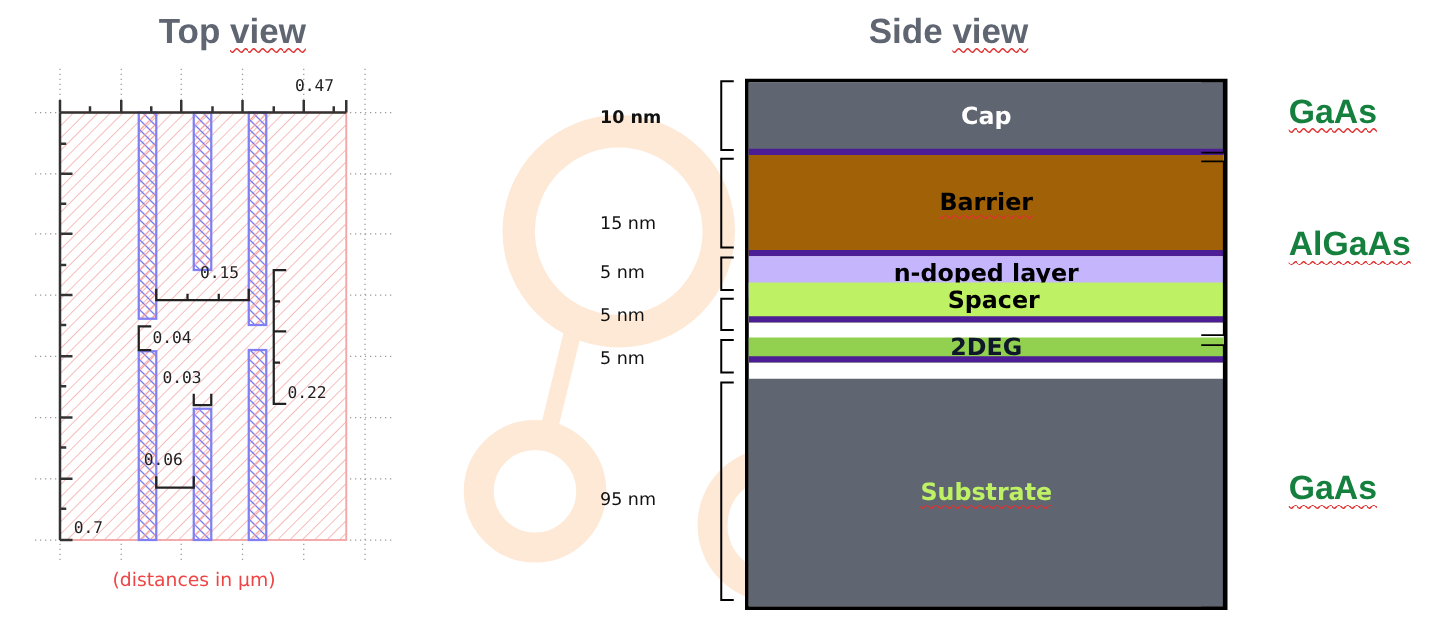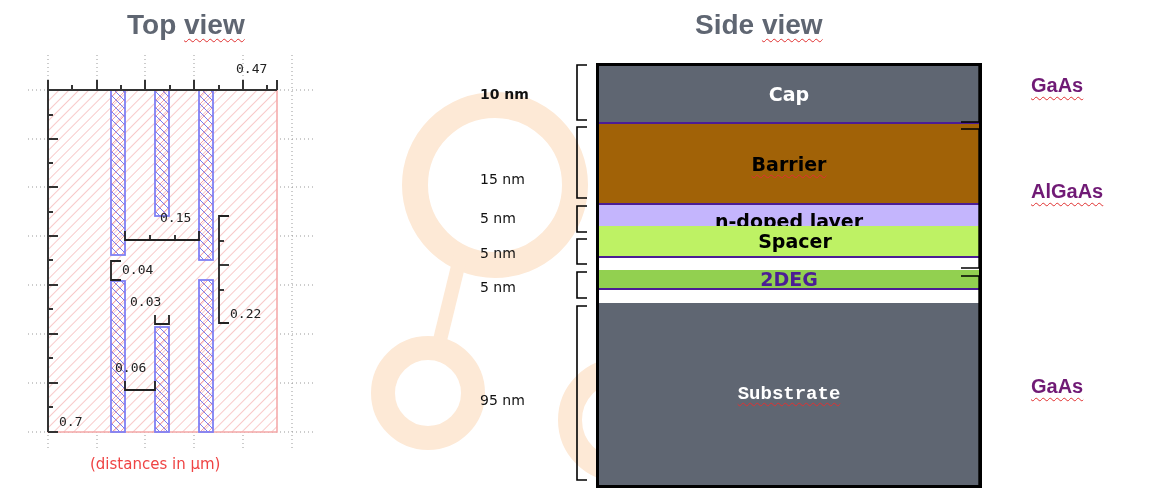--- a/index.html
+++ b/index.html
@@ -2,24 +2,24 @@
 <html><head>
   <meta charset="utf-8">
   <style>
     html, body { margin: 0; padding: 0; background: #ffffff; }
     body { width: 1150px; height: 499px; position: relative; overflow: hidden; font-family: "Liberation Sans", sans-serif; }
     .abs { position: absolute; }
     .view-title { position: absolute; font-family: "Liberation Sans", sans-serif; font-weight: bold; font-size: 28px; color: #5f6672; }
     .view-title .sq { text-decoration: underline wavy #e03030; text-decoration-thickness: 1px; text-underline-offset: 4px; }
     .caption { position: absolute; font-family: "DejaVu Sans", sans-serif; font-size: 15px; color: #ef4444; }
     .thick-label { position: absolute; font-family: "DejaVu Sans", sans-serif; font-size: 14px; color: #111; }
-    .layer { position: absolute; left: 0; width: 100%; box-sizing: border-box; border-bottom: 2px solid #4c1d95; display: flex; align-items: center; justify-content: center; font-family: "DejaVu Sans", sans-serif; font-weight: bold; font-size: 19px; }
+    .layer { position: absolute; left: 0; width: 100%; box-sizing: border-box; border-bottom: 5px solid #4c1d95; display: flex; align-items: center; justify-content: center; font-family: "DejaVu Sans", sans-serif; font-weight: bold; font-size: 19px; }
     .layer:last-child { border-bottom: none; }
     .sq-text { text-decoration: underline wavy #e03030; text-decoration-thickness: 1px; text-underline-offset: 3px; }
-    .mat-label { position: absolute; font-family: "Liberation Sans", sans-serif; font-weight: bold; font-size: 20px; color: #701a75; }
+    .mat-label { position: absolute; font-family: "Liberation Sans", sans-serif; font-weight: bold; font-size: 27px; color: #15803d; }
     .mat-label span { text-decoration: underline wavy #e03030; text-decoration-thickness: 1px; text-underline-offset: 4px; }
     svg text { font-family: "DejaVu Sans Mono", monospace; }
   </style>
 </head>
 <body>
 
 <svg class="abs" style="left:370px;top:90px;" width="260" height="400" viewBox="0 0 260 400">
   <circle cx="125" cy="95" r="80" fill="none" stroke="#fde9d6" stroke-width="26"></circle>
   <circle cx="58" cy="303" r="45" fill="none" stroke="#fde9d6" stroke-width="24"></circle>
   <line x1="92" y1="160" x2="70" y2="250" stroke="#fde9d6" stroke-width="14"></line>
@@ -161,24 +161,24 @@
   </div>
   <div class="layer" style="top:58px;height:81px;background:#a16207;color:#000;">
     <span class="sq-text">Barrier</span>
   </div>
   <div class="layer" style="top:139px;height:33px;background:#c4b5fd;color:#000;">
     <span>n-doped layer</span>
   </div>
   <div class="layer" style="top:160px;height:32px;background:#bef264;color:#000;padding-left:12px;">
     <span>Spacer</span>
   </div>
-  <div class="layer" style="top:204px;height:20px;background:#92d050;color:#4c1d95;">
+  <div class="layer" style="top:204px;height:20px;background:#92d050;color:#0f172a;">
     <span>2DEG</span>
   </div>
-  <div class="layer" style="top:237px;height:182px;background:#5f6672;color:#ffffff;font-family:Liberation Mono, monospace;">
+  <div class="layer" style="top:237px;height:182px;background:#5f6672;color:#bef264;">
     <span class="sq-text">Substrate</span>
   </div>
 </div>
 
 <svg class="abs" style="left:955px;top:60px;" width="30" height="430" viewBox="0 0 30 430">
   <g fill="none" stroke="#000" stroke-width="1.4">
     <polyline points="6,5 24,5 24,62 6,62"></polyline>
     <polyline points="6,69 24,69 24,208 6,208"></polyline>
     <polyline points="6,216 24,216 24,426 6,426"></polyline>
   </g>

